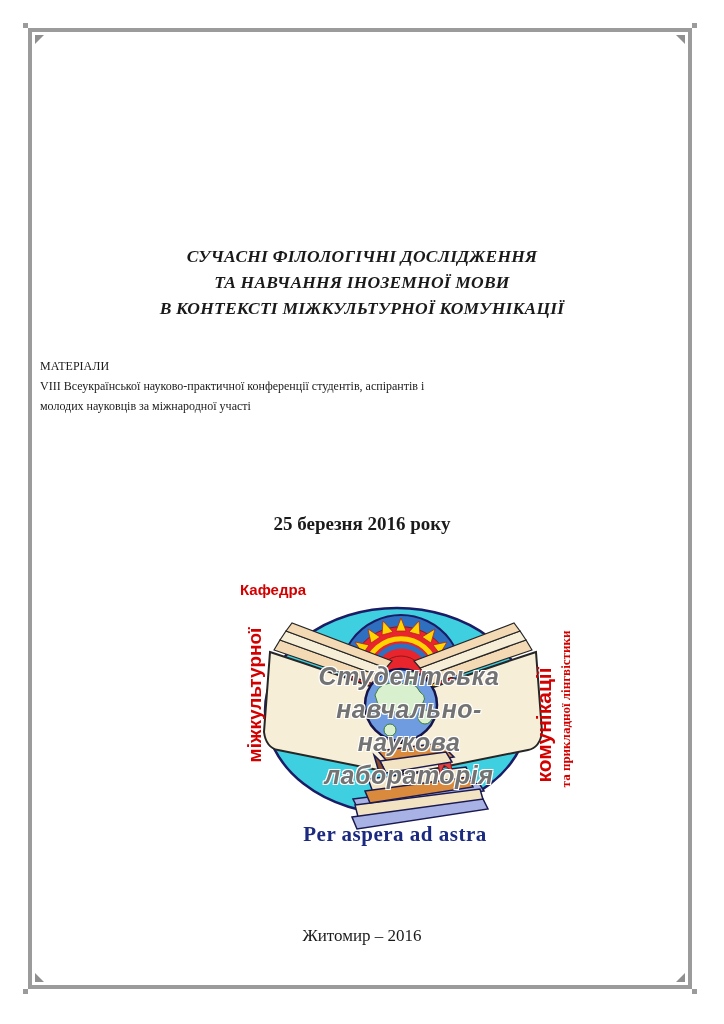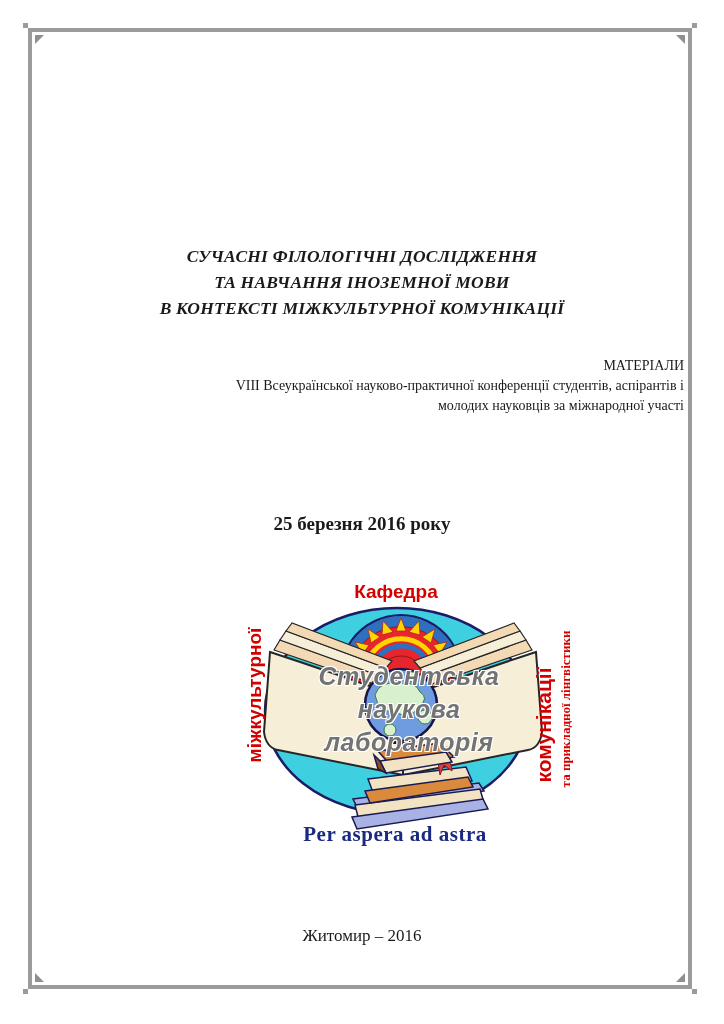--- a/index.html
+++ b/index.html
@@ -12,31 +12,31 @@
   .tri-tl{left:3px;top:3px;border-top:9px solid #8f8f8f;border-right:9px solid transparent;}
   .tri-tr{right:3px;top:3px;border-top:9px solid #8f8f8f;border-left:9px solid transparent;}
   .tri-bl{left:3px;bottom:3px;border-bottom:9px solid #8f8f8f;border-right:9px solid transparent;}
   .tri-br{right:3px;bottom:3px;border-bottom:9px solid #8f8f8f;border-left:9px solid transparent;}
   .corner-dot{position:absolute;width:5px;height:5px;background:#9b9b9b;}
   .dot-tl{left:-9px;top:-9px;} .dot-tr{right:-9px;top:-9px;}
   .dot-bl{left:-9px;bottom:-9px;} .dot-br{right:-9px;bottom:-9px;}
 
   .title-block{position:absolute;left:40px;top:243px;width:644px;text-align:center;
                font-weight:bold;font-style:italic;font-size:17.5px;line-height:26px;letter-spacing:.2px;}
-  .materials-block{position:absolute;left:40px;top:356px;width:644px;text-align:right;
-               font-size:14px;line-height:20px;}
+  .materials-block{position:absolute;left:40px;top:356px;width:644px;text-align:left;
+               font-size:12px;line-height:20px;}
   .date-line{position:absolute;left:40px;top:513px;width:644px;text-align:center;
                font-weight:bold;font-size:19px;}
   .city-line{position:absolute;left:40px;top:926px;width:644px;text-align:center;font-size:17px;}
 
   
   .logo{position:absolute;left:240px;top:580px;width:340px;height:282px;}
   .logo svg{position:absolute;left:0;top:0;}
   .logo-text{position:absolute;font-family:"Liberation Sans",sans-serif;font-weight:bold;color:#d40000;}
-  .lg-top{left:0;top:1px;width:312px;text-align:center;font-size:19px;}
+  .lg-top{left:0;top:1px;width:312px;text-align:left;font-size:15px;}
   .lg-center{left:0;top:80px;width:338px;text-align:center;font-style:italic;
              font-size:25px;line-height:33px;letter-spacing:.5px;color:#737373;
              text-shadow:-1px -1px 0 #fff,1px -1px 0 #fff,-1px 1px 0 #fff,1px 1px 0 #fff;}
   .lg-left{left:-84px;top:103px;width:200px;height:24px;text-align:center;font-size:19px;
            transform:rotate(-90deg);}
   .lg-right1{left:195px;top:132px;width:220px;height:26px;text-align:center;font-size:21px;
            transform:rotate(-90deg);}
   .lg-right2{left:200px;top:120px;width:254px;height:18px;text-align:center;font-size:13px;
            font-family:"Liberation Serif",serif;transform:rotate(-90deg);}
   .lg-motto{left:0;top:242px;width:310px;text-align:center;font-family:Liberation Serif, serif;
@@ -127,20 +127,21 @@
         <polygon points="138,171 200,163 214,177 152,187" fill="#d98a3c"></polygon>
         <polygon points="140,181 206,172 212,182 146,193" fill="#f2e4c2"></polygon>
         <polygon points="134,175 140,181 146,193 138,189" fill="#8a4a28"></polygon>
       </g>
     </svg>
 
     <div class="logo-text lg-top">Кафедра</div>
 
     <div class="logo-text lg-center">
       <div>Студентська</div>
+      <div>навчально-</div>
       <div>наукова</div>
       <div>лабораторія</div>
     </div>
 
     <div class="logo-text lg-left">міжкультурної</div>
     <div class="logo-text lg-right1">комунікації</div>
     <div class="logo-text lg-right2">та прикладної лінгвістики</div>
     <div class="logo-text lg-motto">Per aspera ad astra</div>
   </div>
 

